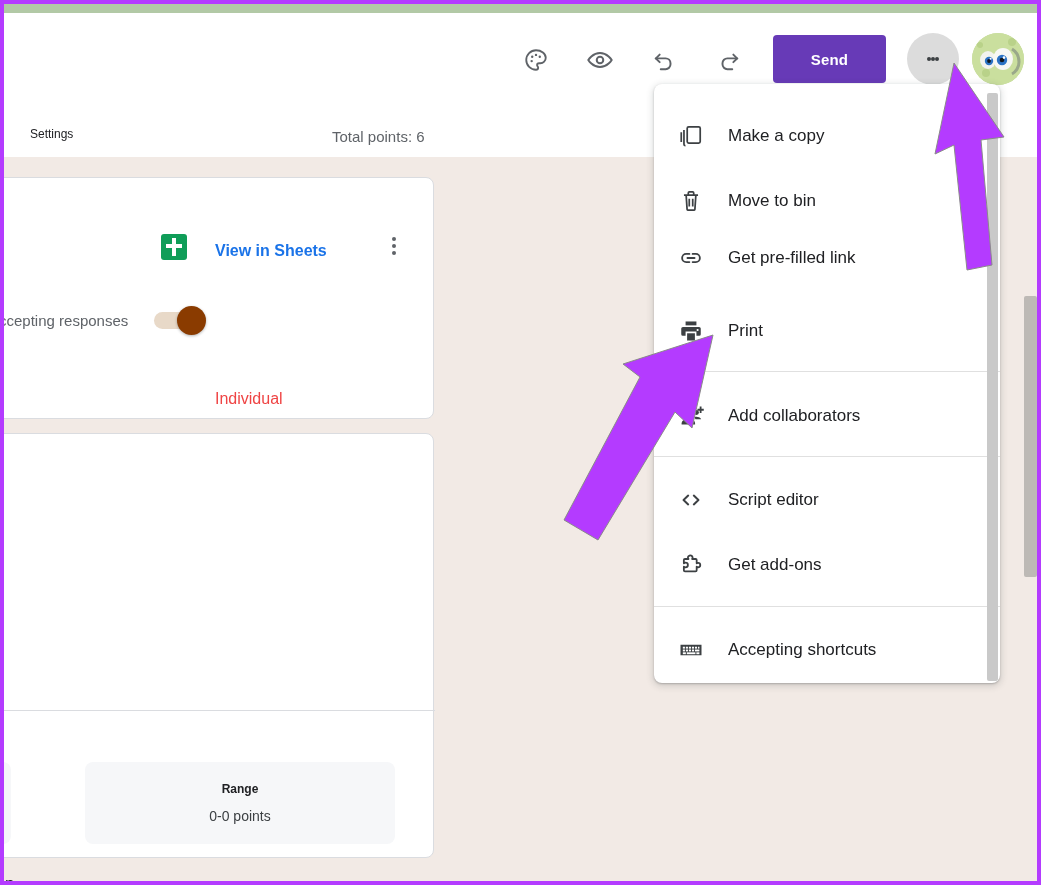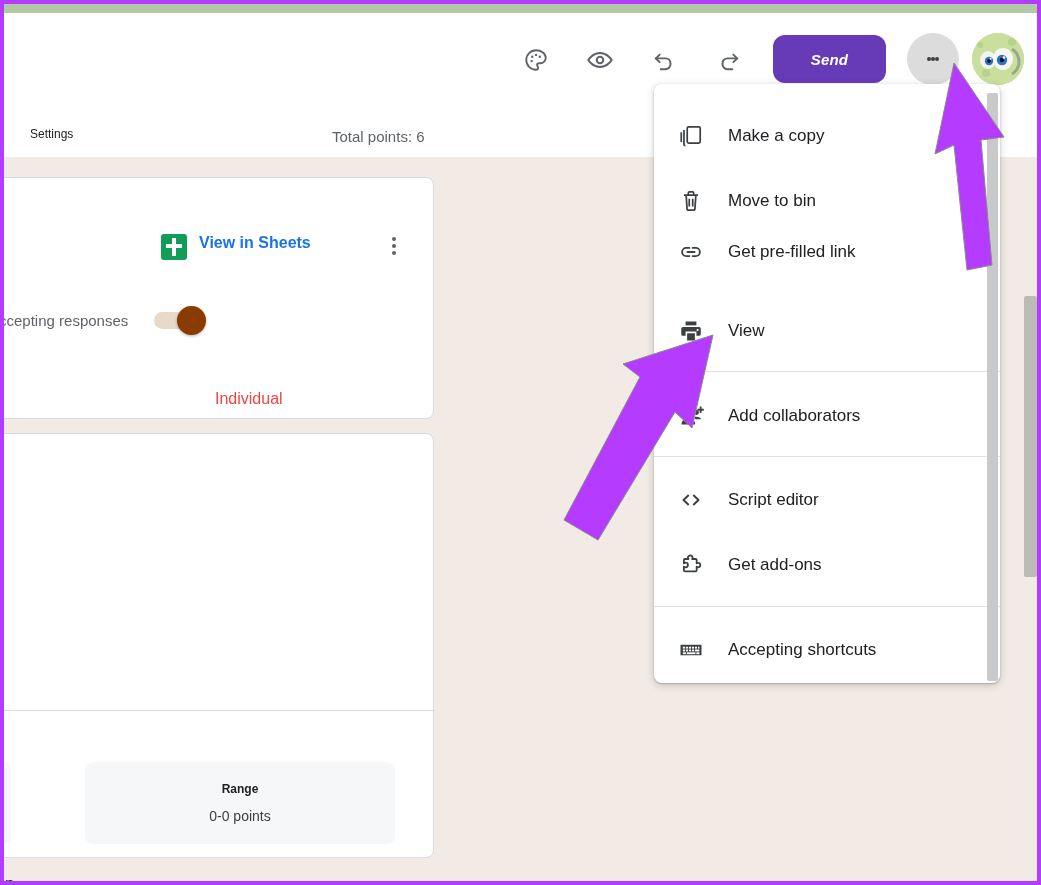--- a/index.html
+++ b/index.html
@@ -44,26 +44,25 @@
   }
   #icon-theme  { left: 510px; }
   #icon-preview{ left: 574px; }
   #icon-undo   { left: 638px; }
   #icon-redo   { left: 703px; }
 
   #send-button {
     position: absolute; left: 769px; top: 22px;
     width: 113px; height: 48px;
     background: #673ab7; color: #ffffff;
-    border: none; border-radius: 12px;
+    border: none; border-radius: 4px;
     font-size: 15px; font-weight: bold;
     font-family: "Liberation Sans", sans-serif;
     letter-spacing: .2px;
     cursor: pointer;
-    font-style: italic;
   }
 
   #more-button {
     position: absolute; left: 903px; top: 20px;
     width: 52px; height: 52px; border-radius: 50%;
     background: #dcdcdc;
     display: flex; align-items: center; justify-content: center;
     cursor: pointer;
   }
   .vdot { width: 4px; height: 4px; border-radius: 50%; background: #3c4043; margin: 1.6px 0; }
@@ -102,21 +101,21 @@
     width: 610px;
     background: #ffffff;
     border: 1px solid #dadce0;
     border-radius: 8px;
   }
   #card-responses { top: 20px; height: 242px; }
   #card-quiz      { top: 276px; height: 425px; }
 
   #sheets-row {
     position: absolute; left: 336px; top: 56px;
-    display: flex; align-items: flex-start; gap: 12px;
+    display: flex; align-items: flex-end; gap: 28px;
   }
   #sheets-icon {
     width: 26px; height: 26px; border-radius: 3px;
     background: #0f9d58; position: relative; flex: none;
   }
   #sheets-icon::before {
     content: ""; position: absolute; left: 11px; top: 4px;
     width: 4px; height: 18px; background: #ffffff;
   }
   #sheets-icon::after {
@@ -351,41 +350,41 @@
           <svg width="26" height="26" viewBox="0 0 24 24" fill="none" stroke="currentColor" stroke-width="1.6">
             <path d="M5.5 6.5h13"></path>
             <path d="M7.5 6.5l.9 13.2a1 1 0 001 .8h5.2a1 1 0 001-.8l.9-13.2"></path>
             <path d="M9.5 6.5V4.6a1 1 0 011-1h3a1 1 0 011 1v1.9"></path>
             <path d="M10.4 10v7M13.6 10v7"></path>
           </svg>
         </span>
         <span class="mi-label">Move to bin</span>
       </div>
 
-      <div class="menu-item" style="top:136px">
+      <div class="menu-item" style="top:142px">
         <span class="mi-icon">
           <svg width="26" height="26" viewBox="0 0 24 24" fill="none" stroke="currentColor" stroke-width="1.7" stroke-linecap="round">
             <path d="M10.5 8.2H7.6a3.8 3.8 0 000 7.6h2.9"></path>
             <path d="M13.5 8.2h2.9a3.8 3.8 0 010 7.6h-2.9"></path>
             <path d="M8.7 12h6.6"></path>
           </svg>
         </span>
         <span class="mi-label">Get pre-filled link</span>
       </div>
 
       <div class="menu-item" style="top:215px">
         <span class="mi-icon">
           <svg width="26" height="26" viewBox="0 0 24 24" fill="currentColor">
             <path d="M7 3.2h10v3.6H7z"></path>
             <path d="M4.6 8.2h14.8a1.6 1.6 0 011.6 1.6v5.1a1.4 1.4 0 01-1.4 1.4H17v-3.8H7v3.8H4.4A1.4 1.4 0 013 14.9V9.8a1.6 1.6 0 011.6-1.6z"></path>
             <path d="M8.4 14.1h7.2v6.7H8.4z"></path>
             <circle cx="18.1" cy="11.1" r="1" fill="#ffffff"></circle>
           </svg>
         </span>
-        <span class="mi-label">View</span>
+        <span class="mi-label">Print</span>
       </div>
 
       <div class="menu-sep" style="top:287px"></div>
 
       <div class="menu-item" style="top:300px">
         <span class="mi-icon">
           <svg width="27" height="27" viewBox="0 0 24 24" fill="currentColor">
             <circle cx="9.2" cy="8" r="3"></circle>
             <path d="M3.2 18.3c0-2.6 2.7-4.3 6-4.3s6 1.7 6 4.3v.9H3.2z"></path>
             <circle cx="16.4" cy="8.4" r="2.2"></circle>

